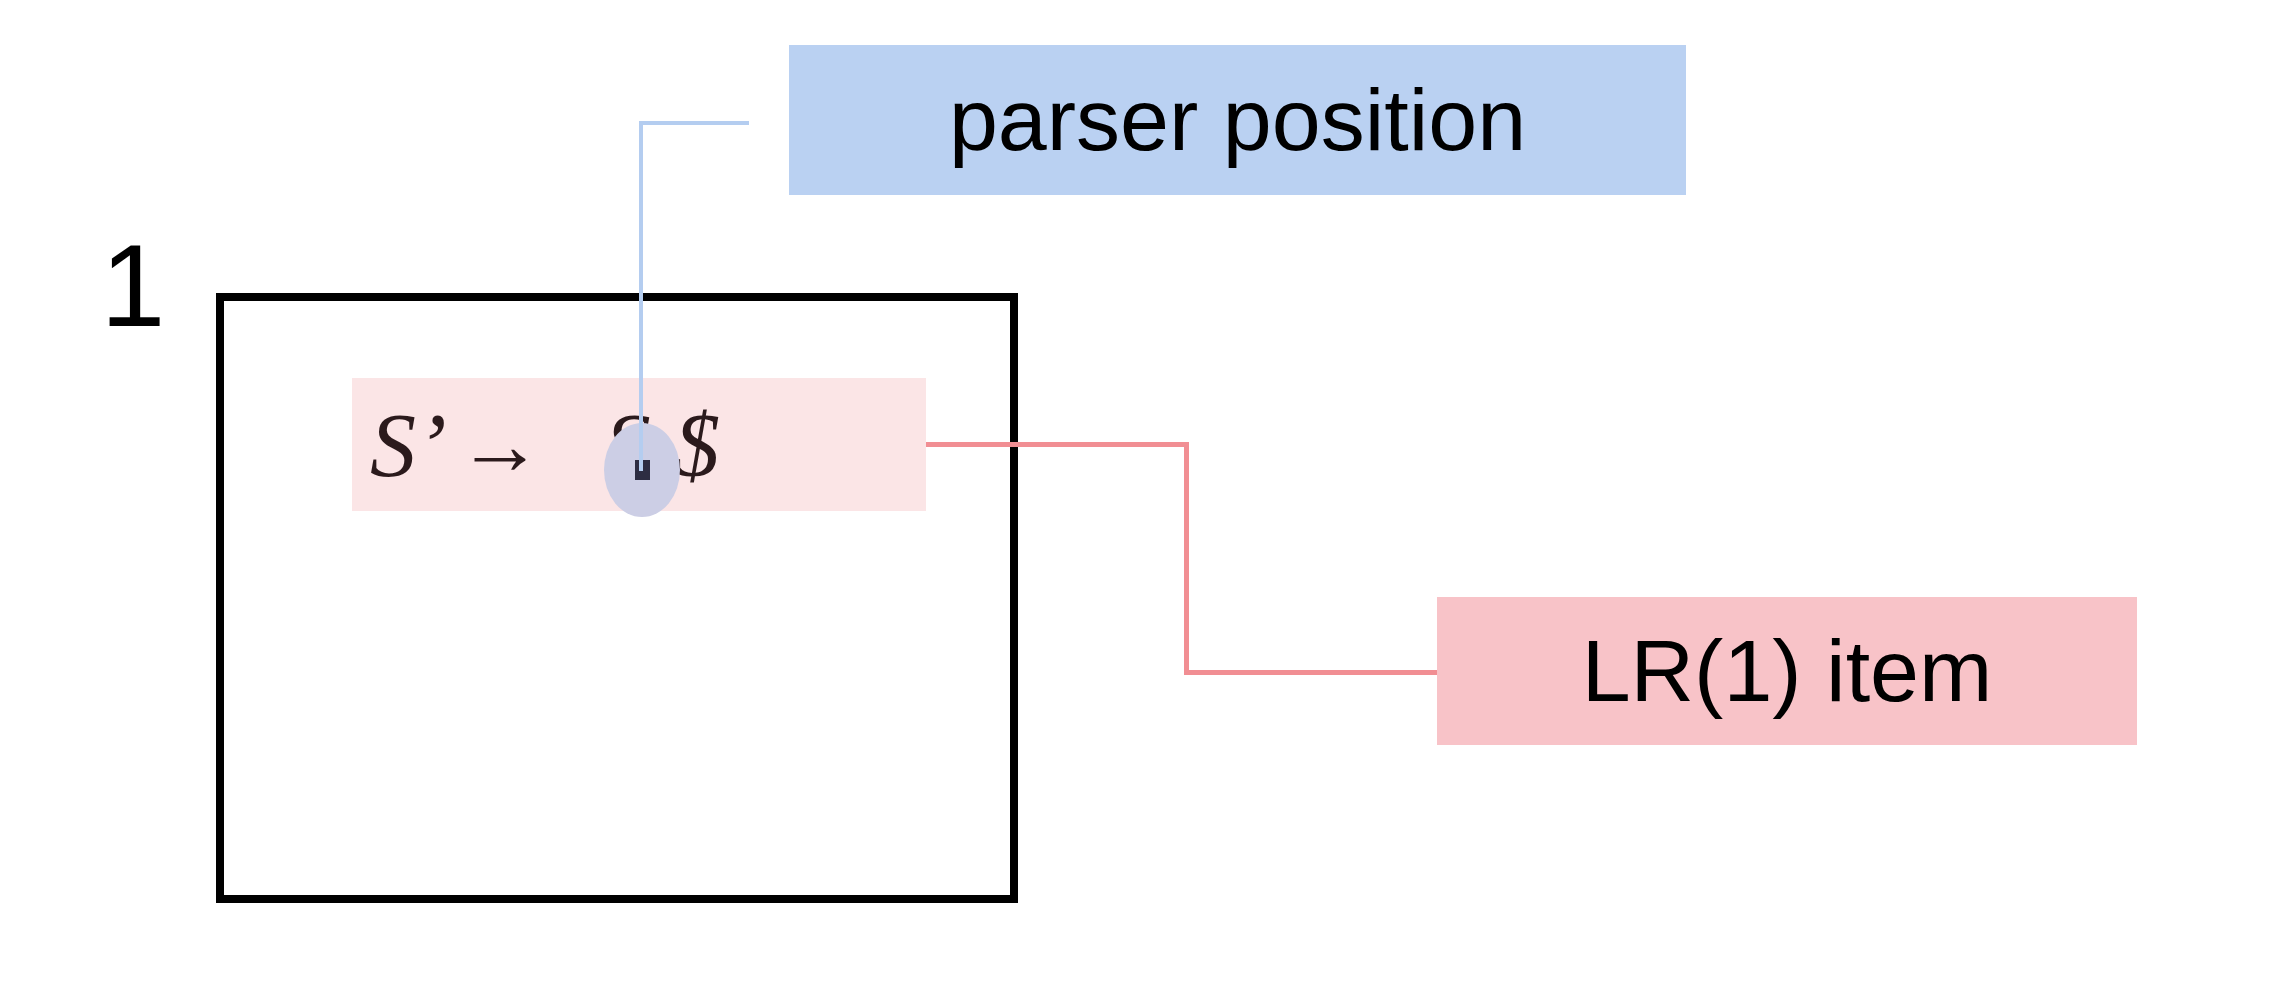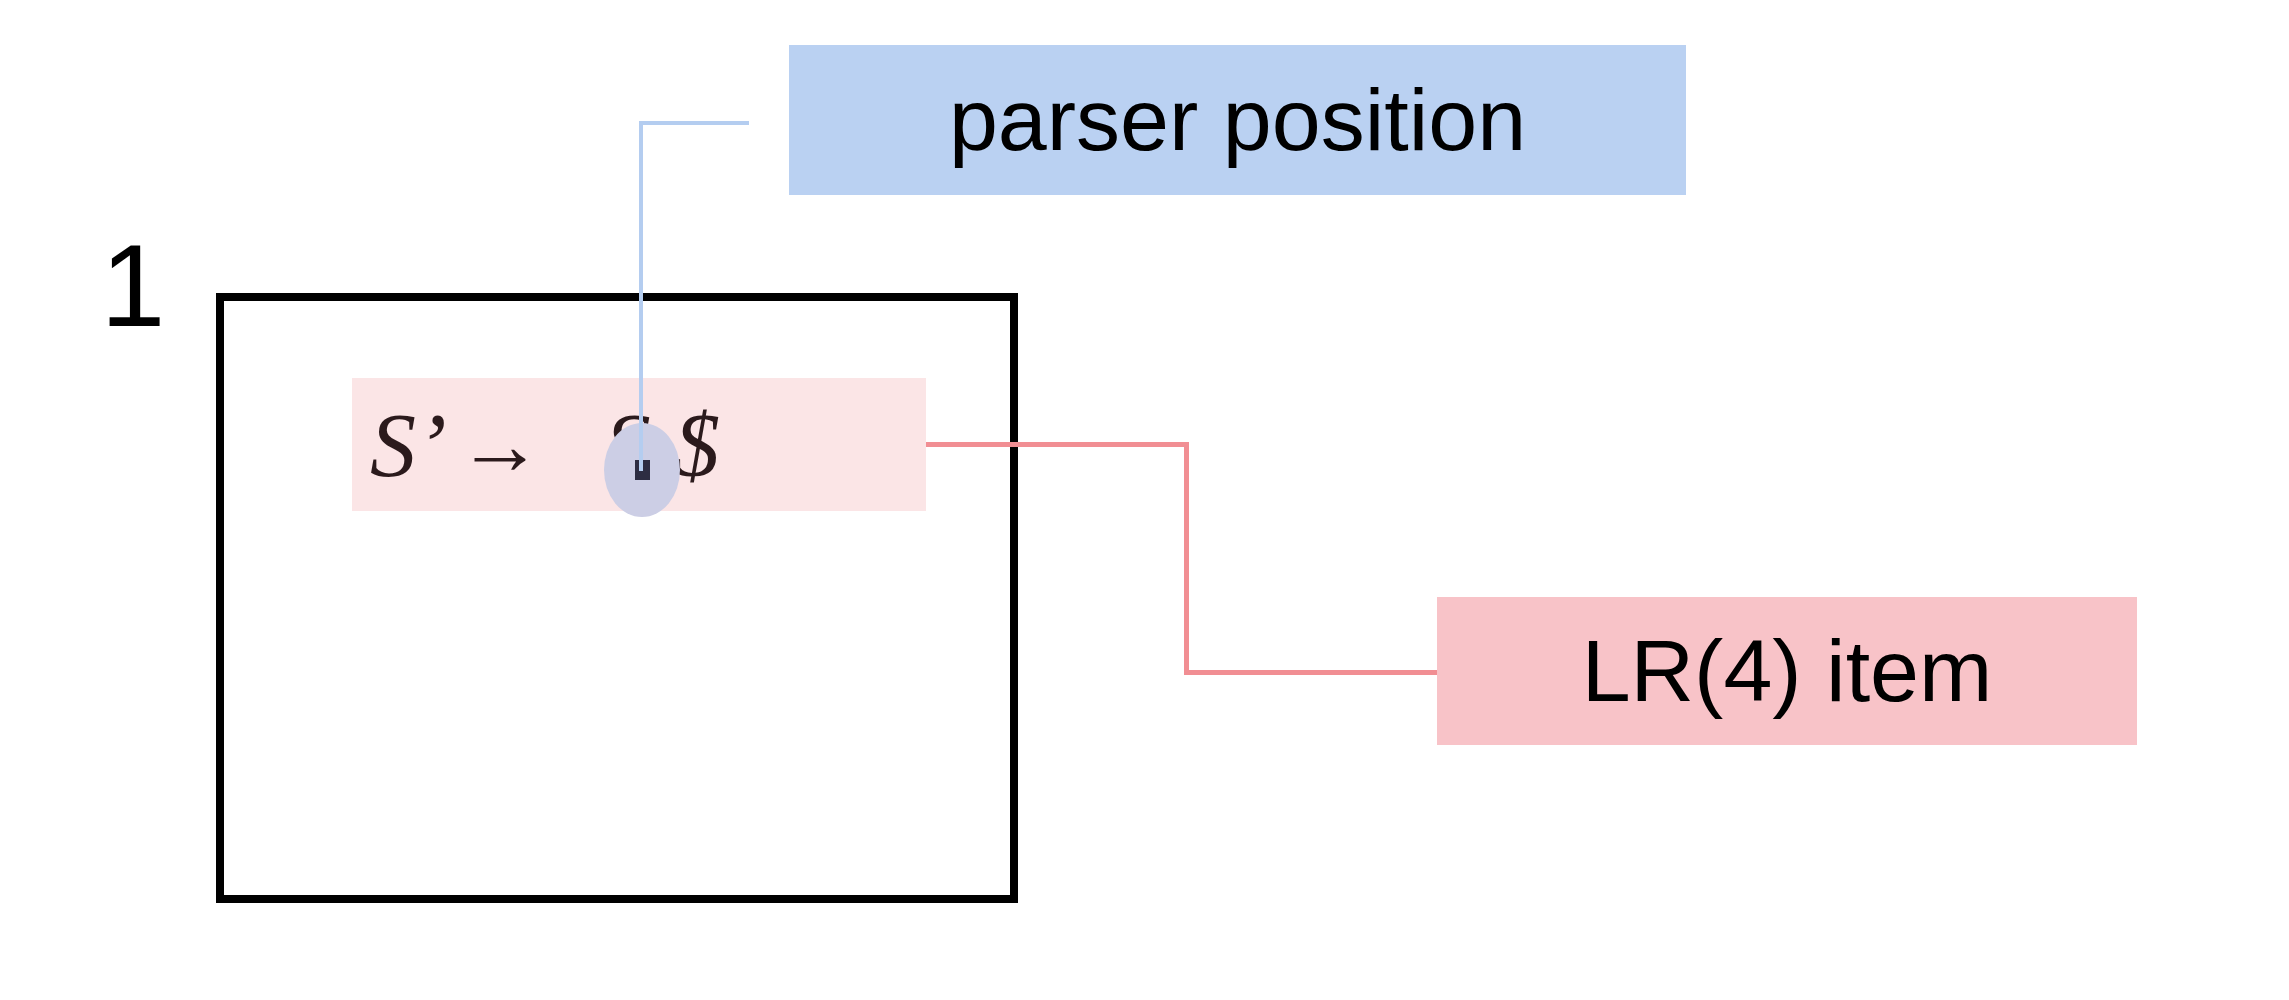--- a/index.html
+++ b/index.html
@@ -194,15 +194,15 @@
 
   <div class="conn-blue-v"></div>
   <div class="conn-blue-h"></div>
 
   <div class="conn-red-h1"></div>
   <div class="conn-red-v"></div>
   <div class="conn-red-h2"></div>
 
   <div class="callout callout-parser-position">parser position</div>
 
-  <div class="callout callout-lr0-item">LR(4) item</div>
+  <div class="callout callout-lr0-item">LR(1) item</div>
 
 </div>
 
 </body></html>

